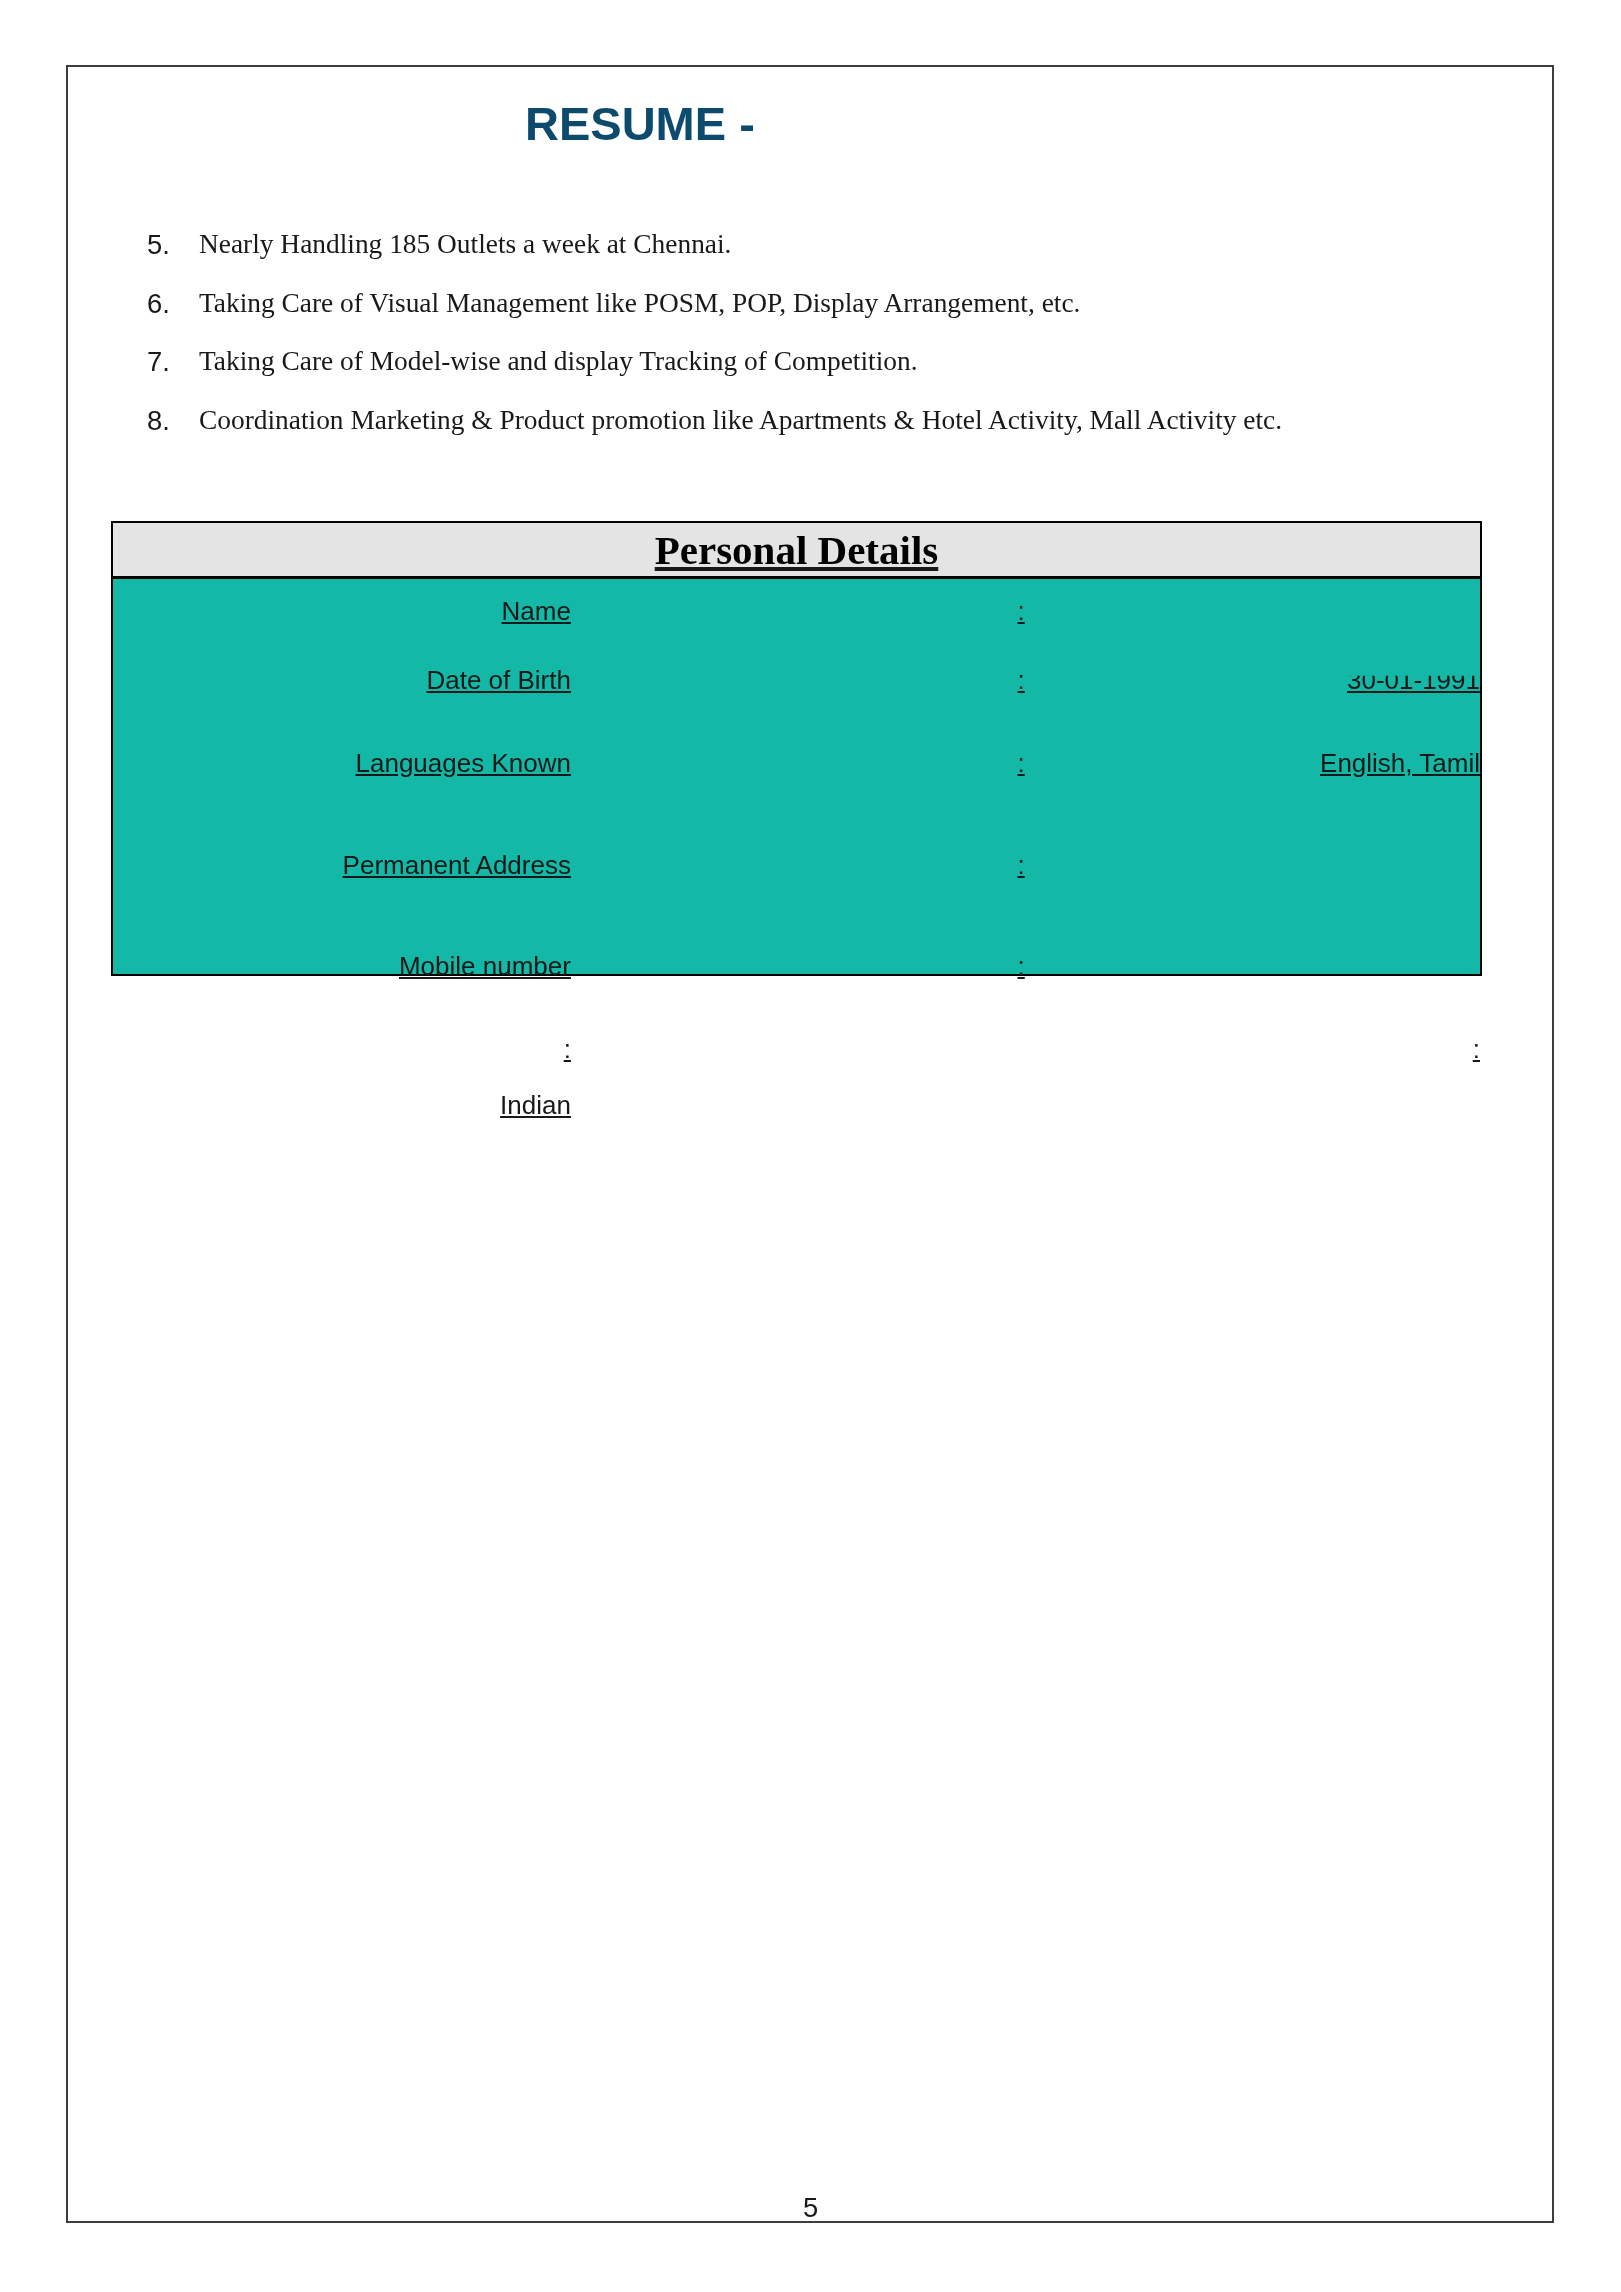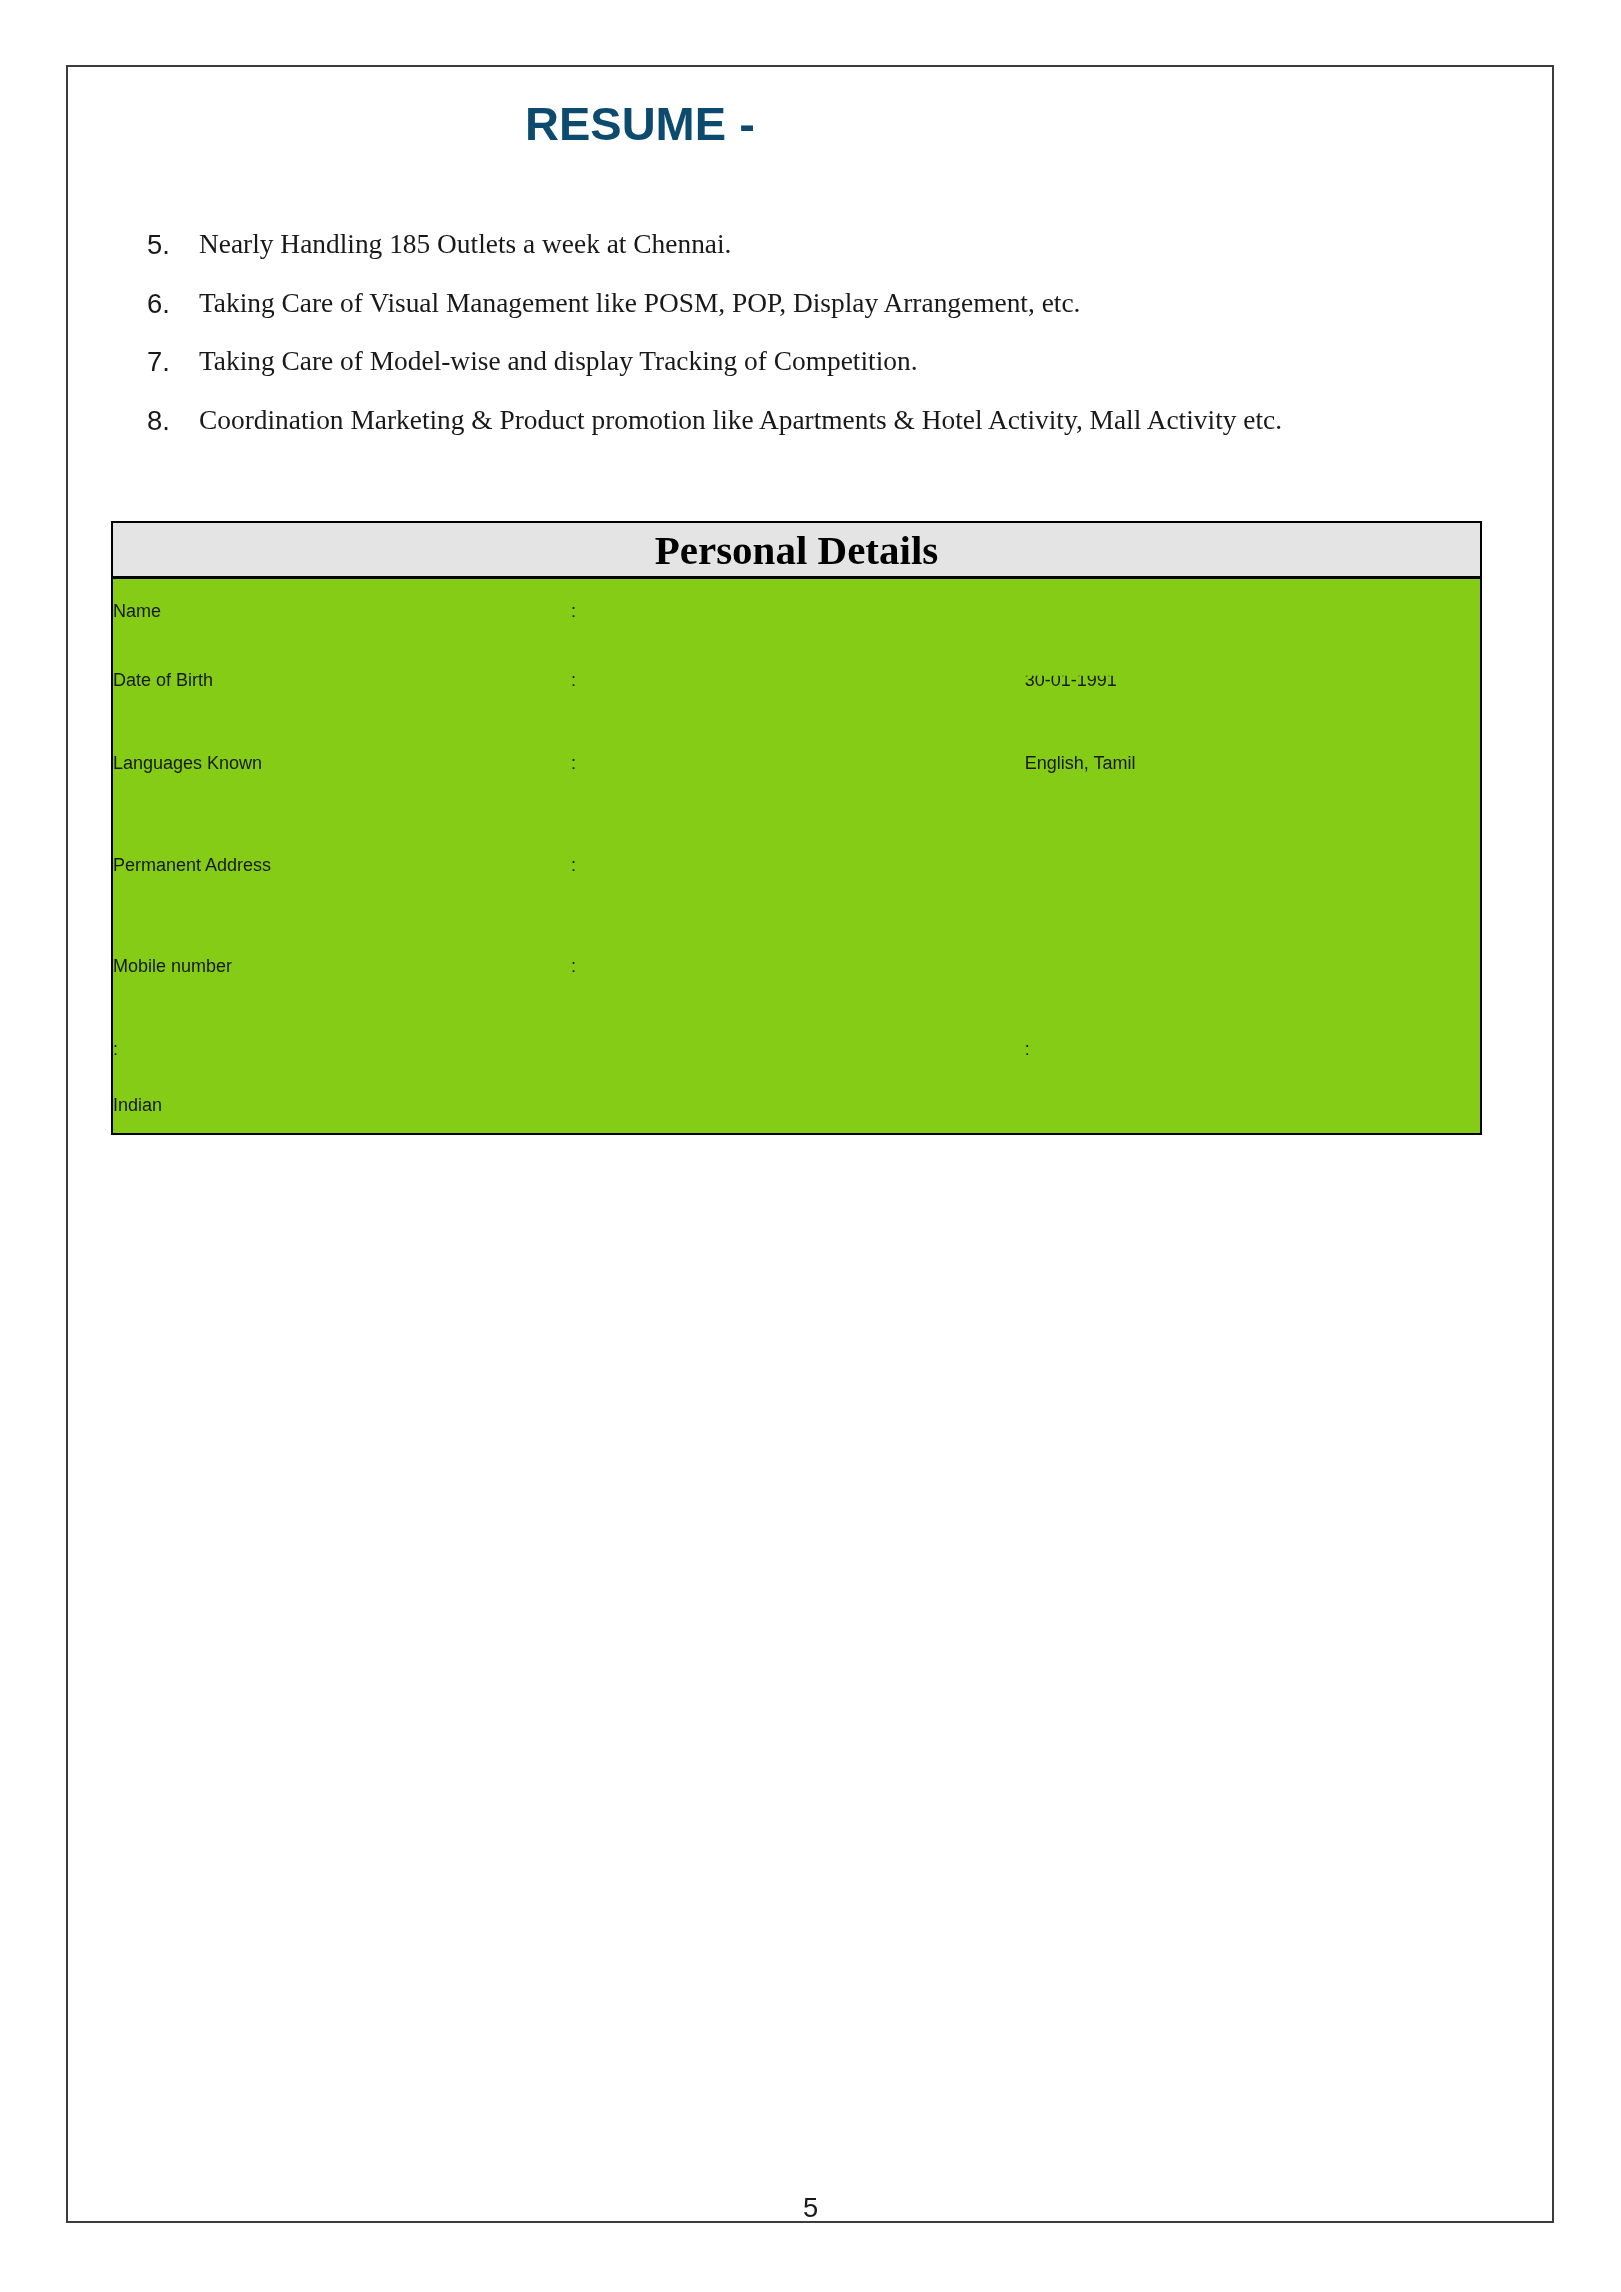--- a/index.html
+++ b/index.html
@@ -31,43 +31,44 @@
     display:flex;
     font-size:27.4px;line-height:33px;
     margin-bottom:25.5px;
     color:#191919;
   }
   .list-item .num{width:52px;flex:none;}
   .list-item .txt{flex:1;font-family:Liberation Serif, serif;}
 
   .pd-table{
     position:absolute;left:111px;top:521px;
-    width:1371px;height:614px;
+    width:1371px;height:455px;
     border:2.9px solid #000;
     box-sizing:border-box;
-    background:#84cc16;
+    background:#14b8a6;
+    text-decoration:underline;
   }
   .pd-header{
     height:56px;
     box-sizing:border-box;
     background:#e4e4e4;
     border-bottom:3.9px solid #000;
     display:flex;align-items:center;justify-content:center;
     font-family:"Liberation Serif",serif;
     font-size:41px;font-weight:700;color:#000;
   }
   .pd-body{
     display:grid;
     grid-template-columns:33.5% 33.2% 33.3%;
     grid-template-rows:64px 74px 92px 112px 91px 74px auto;
     height:546px;
   }
   .pd-cell{
-    display:flex;align-items:center;justify-content:flex-start;
-    font-size:18px;line-height:33px;color:#191919;
+    display:flex;align-items:center;justify-content:flex-end;
+    font-size:26px;line-height:33px;color:#191919;
     overflow:hidden;
   }
   .value-inner,.label-inner,.colon-inner{display:inline-block;}
   
   .pd-value[data-row="1"] .value-inner{clip-path:inset(37% 0 0 0);}
 
   .page-number{
     position:absolute;left:0;top:2192px;width:1621px;
     text-align:center;
     font-size:27.4px;line-height:31px;color:#191919;

